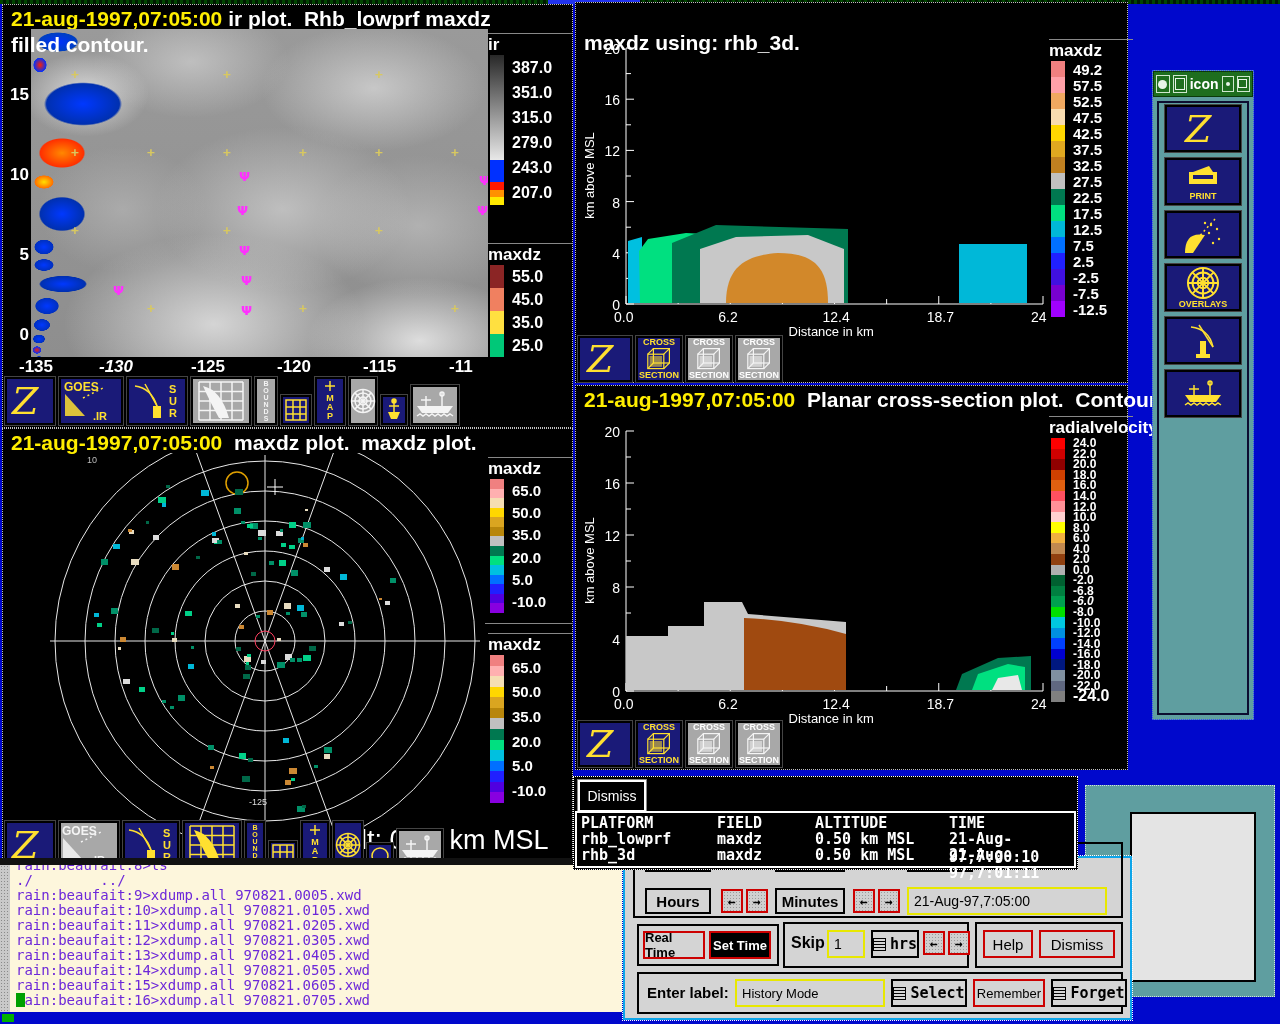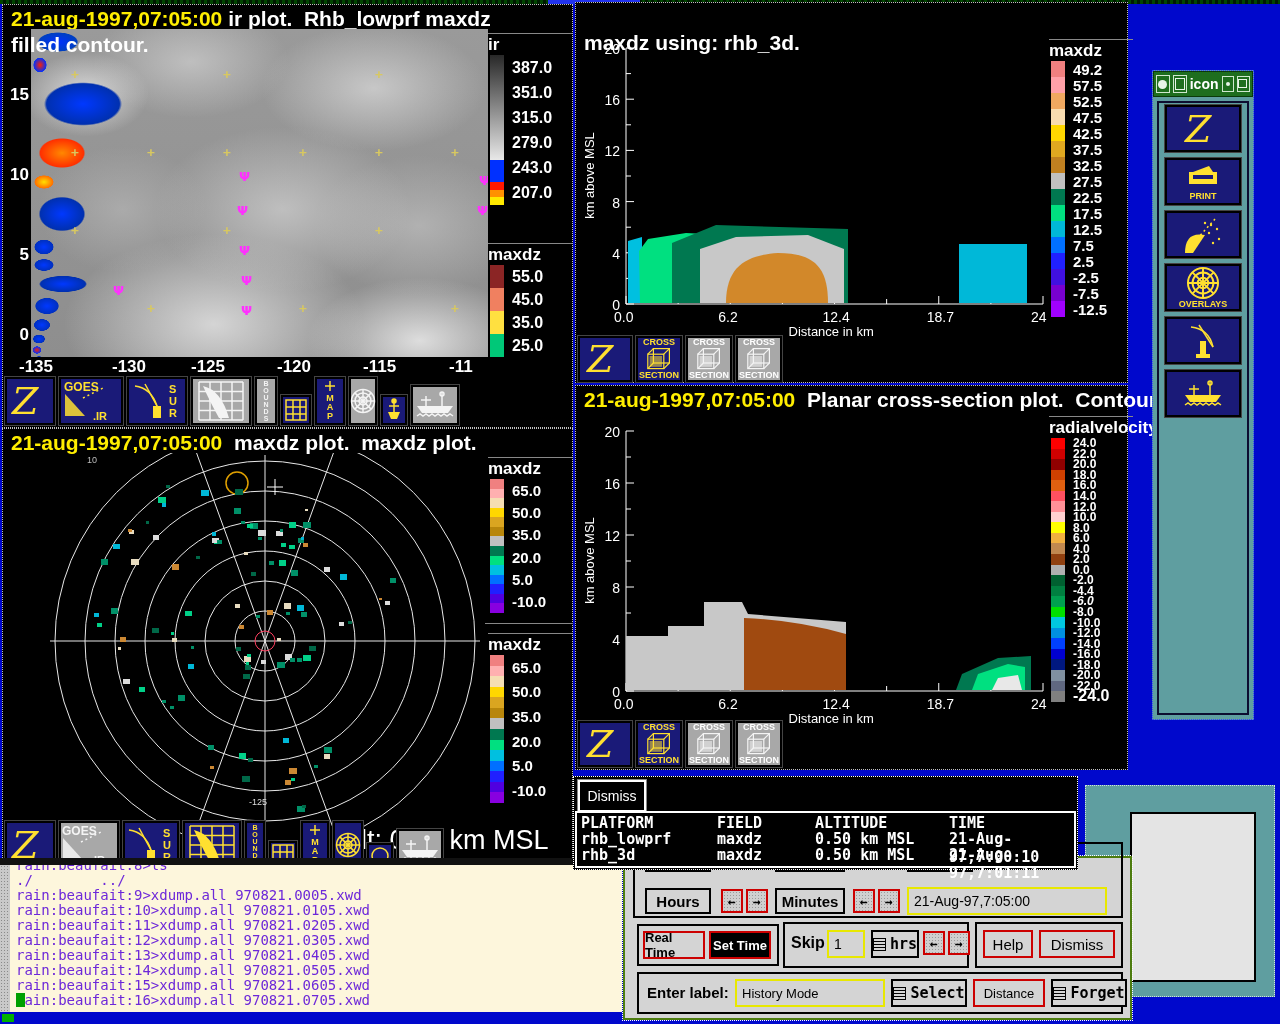--- a/index.html
+++ b/index.html
@@ -223,21 +223,21 @@
         <span style="height: 23px; font-size: 16px;">55.0</span>
         <span style="height: 23px; font-size: 16px;">45.0</span>
         <span style="height: 23px; font-size: 16px;">35.0</span>
         <span style="height: 23px; font-size: 16px;">25.0</span>
       </div>
       <div class="tick" style="left: 6px; top: 80px; width: 20px; text-align: right; font-size: 17px;">15</div>
       <div class="tick" style="left: 6px; top: 160px; width: 20px; text-align: right; font-size: 17px;">10</div>
       <div class="tick" style="left: 6px; top: 240px; width: 20px; text-align: right; font-size: 17px;">5</div>
       <div class="tick" style="left: 6px; top: 320px; width: 20px; text-align: right; font-size: 17px;">0</div>
       <div class="tick" style="left: 16px; top: 352px; font-size: 17px;">-135</div>
-      <div class="tick" style="left: 109px; top: 352px; font-size: 17px;">-130</div>
+      <div class="tick" style="left: 96px; top: 352px; font-size: 17px; font-style: italic;">-130</div>
       <div class="tick" style="left: 188px; top: 352px; font-size: 17px;">-125</div>
       <div class="tick" style="left: 274px; top: 352px; font-size: 17px;">-120</div>
       <div class="tick" style="left: 360px; top: 352px; font-size: 17px;">-115</div>
       <div class="tick" style="left: 446px; top: 352px; font-size: 17px;">-11</div>
     </div>
 
   <div class="win" id="win-xs1" style="left:575px;top:2px;width:553px;height:381px;">
     <div class="ttl" style="left:8px;top:28px;z-index:3;">maxdz using: rhb_3d.</div>
     <div id="xs1-plot" style="position: absolute; left: 0px; top: 0px; width: 553px; height: 341px;">
         <svg width="553" height="321">
@@ -502,21 +502,21 @@
         <span style="height: 10.56px; font-size: 12px;">16.0</span>
         <span style="height: 10.56px; font-size: 12px;">14.0</span>
         <span style="height: 10.56px; font-size: 12px;">12.0</span>
         <span style="height: 10.56px; font-size: 12px;">10.0</span>
         <span style="height: 10.56px; font-size: 12px;">8.0</span>
         <span style="height: 10.56px; font-size: 12px;">6.0</span>
         <span style="height: 10.56px; font-size: 12px;">4.0</span>
         <span style="height: 10.56px; font-size: 12px;">2.0</span>
         <span style="height: 10.56px; font-size: 12px;">0.0</span>
         <span style="height: 10.56px; font-size: 12px;">-2.0</span>
-        <span style="height: 10.56px; font-size: 12px;">-4.4</span>
+        <span style="height: 10.56px; font-size: 12px;">-6.8</span>
         <span style="height: 10.56px; font-size: 12px; font-style: italic;">-6.0</span>
         <span style="height: 10.56px; font-size: 12px;">-8.0</span>
         <span style="height: 10.56px; font-size: 12px;">-10.0</span>
         <span style="height: 10.56px; font-size: 12px;">-12.0</span>
         <span style="height: 10.56px; font-size: 12px;">-14.0</span>
         <span style="height: 10.56px; font-size: 12px;">-16.0</span>
         <span style="height: 10.56px; font-size: 12px;">-18.0</span>
         <span style="height: 10.56px; font-size: 12px;">-20.0</span>
         <span style="height: 10.56px; font-size: 12px;">-22.0</span>
         <span style="height: 10.56px; font-size: 16px;">-24.0</span>
@@ -909,21 +909,21 @@
         <div class="term-line">rain:beaufait:16&gt;xdump.all 970821.0705.xwd</div>
       </div>
     <div style="position:absolute;left:16px;top:128px;width:9px;height:14px;background:#00a000;"></div>
   </div>
   <div style="position:absolute;left:2px;top:1014px;width:12px;height:8px;background:#00b000;"></div>
 
   <div style="position:absolute;left:1085px;top:785px;width:190px;height:212px;background:#5f9ea0;border:1px dotted #cfe0e0;box-sizing:border-box;">
     <div style="position:absolute;left:44px;top:26px;width:122px;height:166px;background:#e4e4e4;border:2px solid #000;"></div>
   </div>
 
-  <div style="position:absolute;left:623px;top:856px;width:509px;height:164px;background:#d4d4d4;border:2px solid #4d7c0f;outline:1px dotted #fff;box-sizing:border-box;z-index:5;">
+  <div style="position:absolute;left:623px;top:856px;width:509px;height:164px;background:#d4d4d4;border:2px solid #0ea5e9;outline:1px dotted #fff;box-sizing:border-box;z-index:5;">
     <div class="groupbox" style="left:8px;top:-16px;width:490px;height:76px;"></div>
 
     <div class="ctl-btn" style="left:20px;top:-12px;width:66px;height:26px;">
         <span>Day</span>
       </div>
     <div class="arrowbtn" style="left:96px;top:-12px;">←</div>
     <div class="arrowbtn" style="left:121px;top:-12px;">→</div>
     <div class="ctl-btn" style="left:150px;top:-12px;width:70px;height:26px;">
         <span>Month</span>
       </div>
@@ -978,21 +978,21 @@
     <div class="groupbox" style="left:12px;top:114px;width:486px;height:42px;"></div>
     <div style="position:absolute;left:22px;top:126px;font:bold 15px 'Liberation Sans',sans-serif;color:#000;">Enter label:</div>
     <div class="field" style="left:110px;top:121px;width:150px;height:28px;">
         <span style="font-size:13px;">History Mode</span>
       </div>
     <div class="ctl-btn" style="left:266px;top:121px;width:76px;height:28px;">
         <span class="menuicon"></span>
         <span style="font-family:'DejaVu Sans Mono',monospace;">Select</span>
       </div>
     <div class="ctl-btn red" style="left:348px;top:121px;width:72px;height:28px;">
-        <span style="font-weight:normal;font-size:13px;">Distance</span>
+        <span style="font-weight:normal;font-size:13px;">Remember</span>
       </div>
     <div class="ctl-btn" style="left:426px;top:121px;width:76px;height:28px;">
         <span class="menuicon"></span>
         <span style="font-family:'DejaVu Sans Mono',monospace;">Forget</span>
       </div>
   </div>
 
   <div style="position:absolute;left:573px;top:776px;width:505px;height:94px;background:#000;border:1px dotted #fff;box-sizing:border-box;z-index:6;">
     <div style="position:absolute;left:4px;top:3px;width:64px;height:28px;border:2px solid #fff;outline:1px solid #888;display:flex;align-items:center;justify-content:center;color:#fff;font:14px 'Liberation Sans',sans-serif;">
         <span>Dismiss</span>

